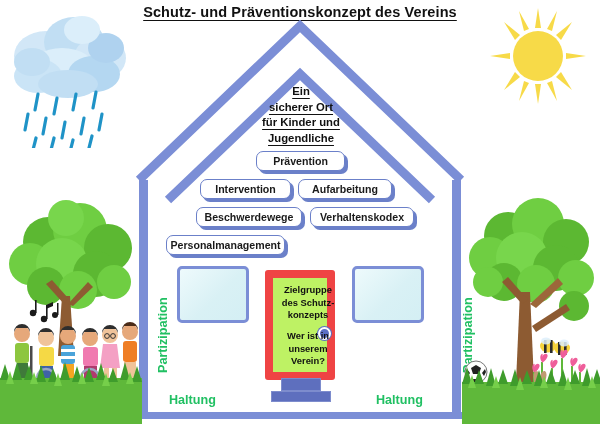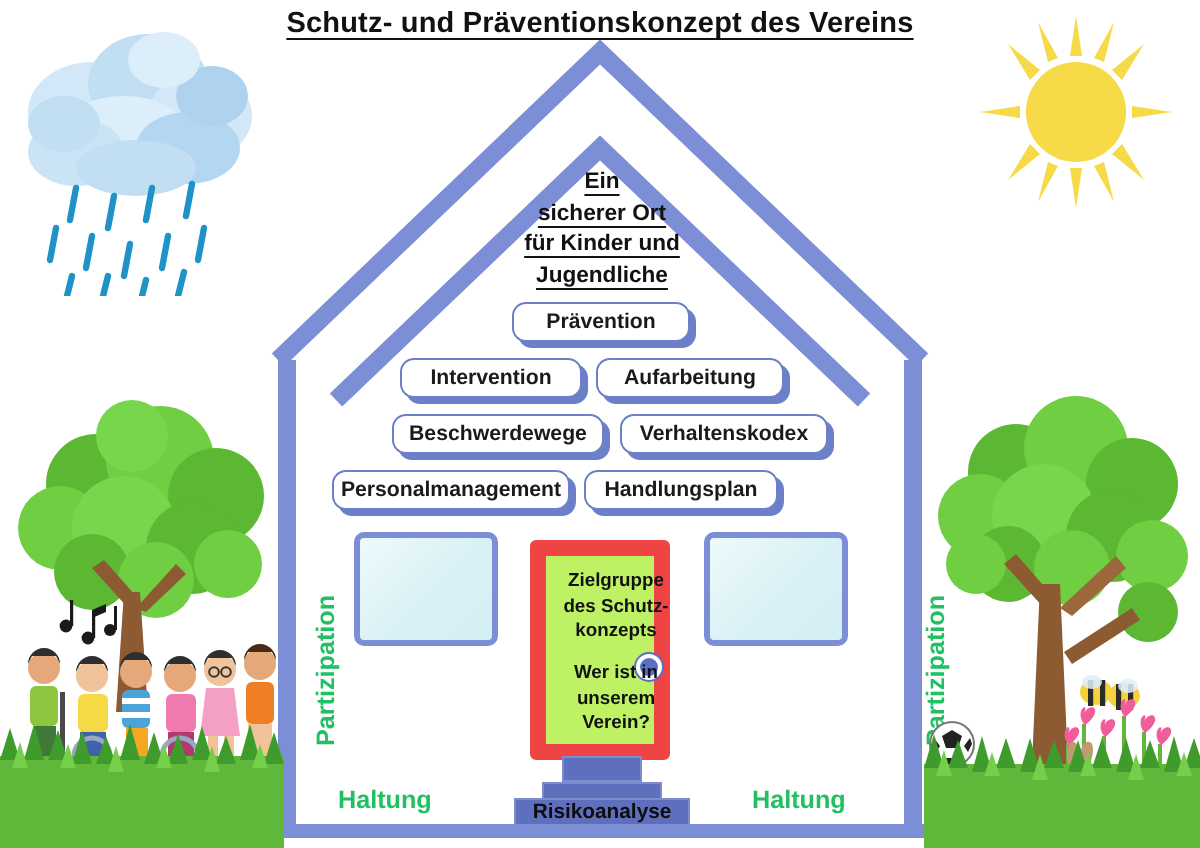--- a/index.html
+++ b/index.html
@@ -114,44 +114,40 @@
 
   <div class="pill" style="left:256px;top:151px;width:89px;">Prävention</div>
 
   <div class="pill" style="left:200px;top:179px;width:91px;">Intervention</div>
   <div class="pill" style="left:298px;top:179px;width:94px;">Aufarbeitung</div>
 
   <div class="pill" style="left:196px;top:207px;width:106px;">Beschwerdewege</div>
   <div class="pill" style="left:310px;top:207px;width:104px;">Verhaltenskodex</div>
 
   <div class="pill" style="left:166px;top:235px;width:119px;">Personalmanagement</div>
-  <div class="pill" style="left:292px;top:235px;width:97px;">Handlungsplan</div>
 
   <div class="window" style="left:177px;top:266px;width:72px;height:57px;"></div>
   <div class="window" style="left:352px;top:266px;width:72px;height:57px;"></div>
 
   <div id="door">
     <div id="door-top">
       <span>Zielgruppe</span><br>
       <span>des Schutz-</span><br>
       <span>konzepts</span>
     </div>
     <div id="door-knob"></div>
     <div id="door-bottom">
       <span>Wer ist in</span><br>
       <span>unserem</span><br>
       <span>Verein?</span>
     </div>
   </div>
 
   <div class="step" id="step3"></div>
   <div class="step" id="step2"></div>
-  <div class="step" id="step1">
-    <span id="risiko">Risikoanalyse</span>
-  </div>
   <div id="ground-bar"></div>
 
   <div class="green-label" id="lbl-haltung">Haltung</div>
   <div class="green-label" id="lbl-leitbild">Haltung</div>
   <div class="vert-label" id="lbl-part-left">Partizipation</div>
   <div class="vert-label" id="lbl-part-right">Partizipation</div>
 
   <svg class="deco" id="cloud" width="132" height="146" viewBox="0 0 132 146">
     <g opacity="0.92">
       <ellipse cx="44" cy="54" rx="32" ry="25" fill="#cfe6f7"></ellipse>

